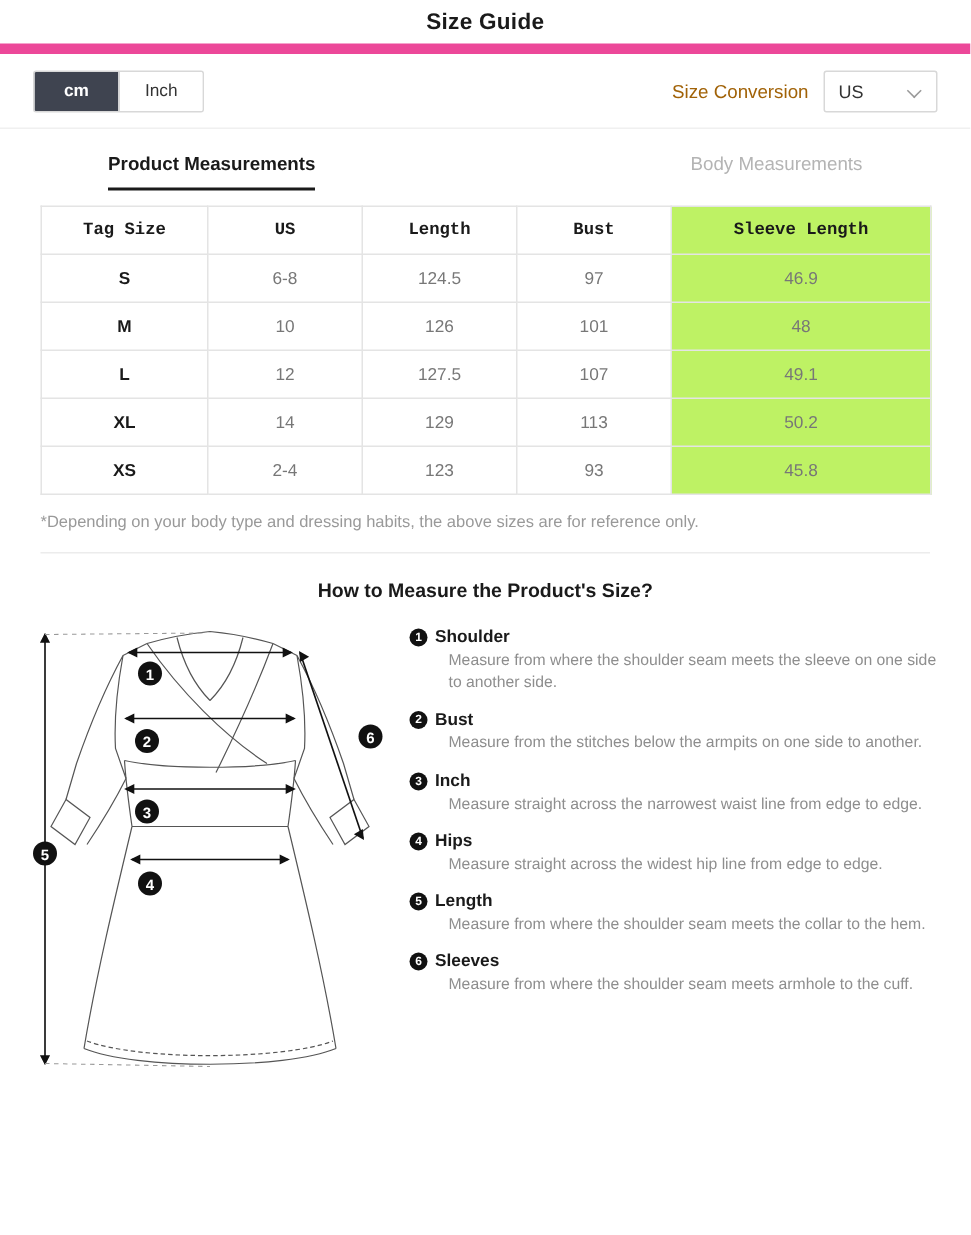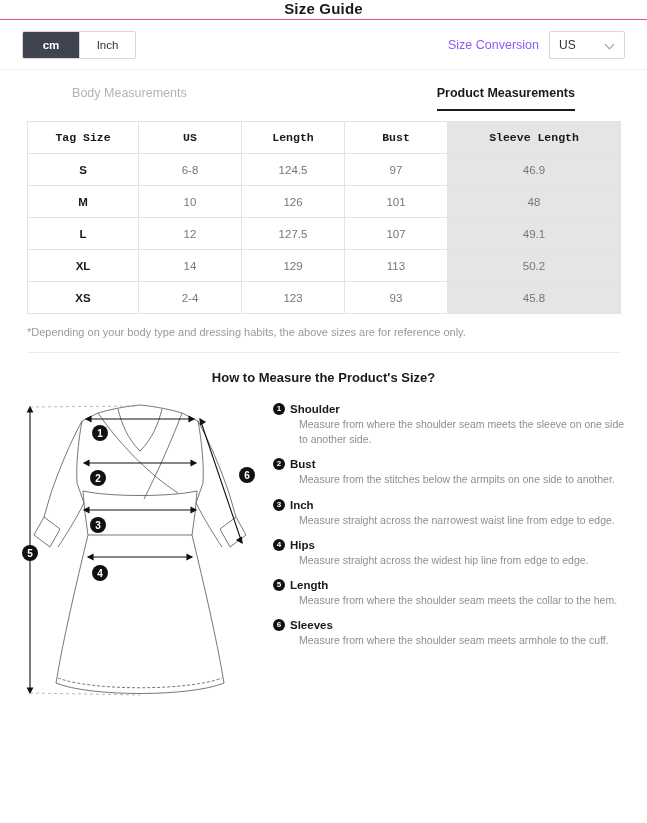--- a/index.html
+++ b/index.html
@@ -7,23 +7,23 @@
     margin: 0; padding: 0;
     width: 647px; height: 823px;
     background: #ffffff;
     font-family: "Liberation Sans", sans-serif;
     color: #222222;
     overflow: hidden;
   }
 
   
   .title-bar {
-    height: 20px;
-    display: flex; align-items: flex-start; justify-content: center;
-    border-bottom: 1px solid #ec4899;
+    height: 36px;
+    display: flex; align-items: center; justify-content: center;
+    border-bottom: 7px solid #ec4899;
   }
   .title-bar .title {
     font-size: 15px; font-weight: bold; color: #1a1a1a;
     letter-spacing: .2px;
   }
 
   
   .controls {
     height: 50px;
     display: flex; align-items: center;
@@ -36,21 +36,21 @@
   }
   .unit-btn {
     width: 56px; height: 100%;
     display: flex; align-items: center; justify-content: center;
     font-size: 11.5px; cursor: pointer; background: #ffffff; color: #333;
   }
   .unit-btn.active { background: #3f4450; color: #ffffff; font-weight: bold; }
   .unit-btn + .unit-btn { border-left: 1px solid #d8d8d8; }
 
   .conv-wrap { margin-left: auto; display: flex; align-items: center; }
-  .conv-label { font-size: 12.5px; color: #8b5cf6; margin-right: 10px; }
+  .conv-label { font-size: 12.5px; color: #a16207; margin-right: 10px; }
   .conv-select {
     width: 76px; height: 28px; border: 1px solid #d8d8d8; border-radius: 2px;
     display: flex; align-items: center; justify-content: space-between;
     padding: 0 9px; background: #fff; cursor: pointer;
   }
   .conv-select .val { font-size: 12px; color: #333; }
   .chev { width: 9px; height: 9px; position: relative; }
   .chev::after {
     content: ""; position: absolute; left: 0; top: 1px;
     width: 6px; height: 6px;
@@ -78,21 +78,21 @@
   th, td {
     border: 1px solid #e4e4e4;
     height: 32px; text-align: center;
     font-size: 11.5px; color: #777777;
   }
   th { font-weight: bold; color: #1a1a1a; font-size: 11.5px; font-family: Liberation Mono, monospace; }
   td.tag { font-weight: bold; color: #1a1a1a; }
   col.c1 { width: 111px; } col.c2 { width: 103px; }
   col.c3 { width: 103px; } col.c4 { width: 103px; }
   col.c5 { width: 173px; }
-  .col-hi { background: #e5e5e5; }
+  .col-hi { background: #bef264; }
   tr.row-hi td { background: #fafafa; }
   tr.row-hi td.col-hi { background: #d9d9d9; }
 
   .note {
     padding: 12px 27px 0 27px;
     font-size: 11px; color: #999999;
   }
 
   .divider { margin: 14px 27px 0 27px; border-top: 1px solid #ececec; }
 
@@ -137,22 +137,22 @@
   <div class="conv-wrap">
     <span class="conv-label">Size Conversion</span>
     <div class="conv-select">
       <span class="val">US</span>
       <span class="chev"></span>
     </div>
   </div>
 </div>
 
 <div class="tabs">
+  <div class="tab active">Product Measurements</div>
   <div class="tab">Body Measurements</div>
-  <div class="tab active">Product Measurements</div>
 </div>
 
 <div class="table-wrap">
   <table>
     <colgroup>
         <col class="c1">
         <col class="c2">
         <col class="c3">
         <col class="c4">
         <col class="c5">

